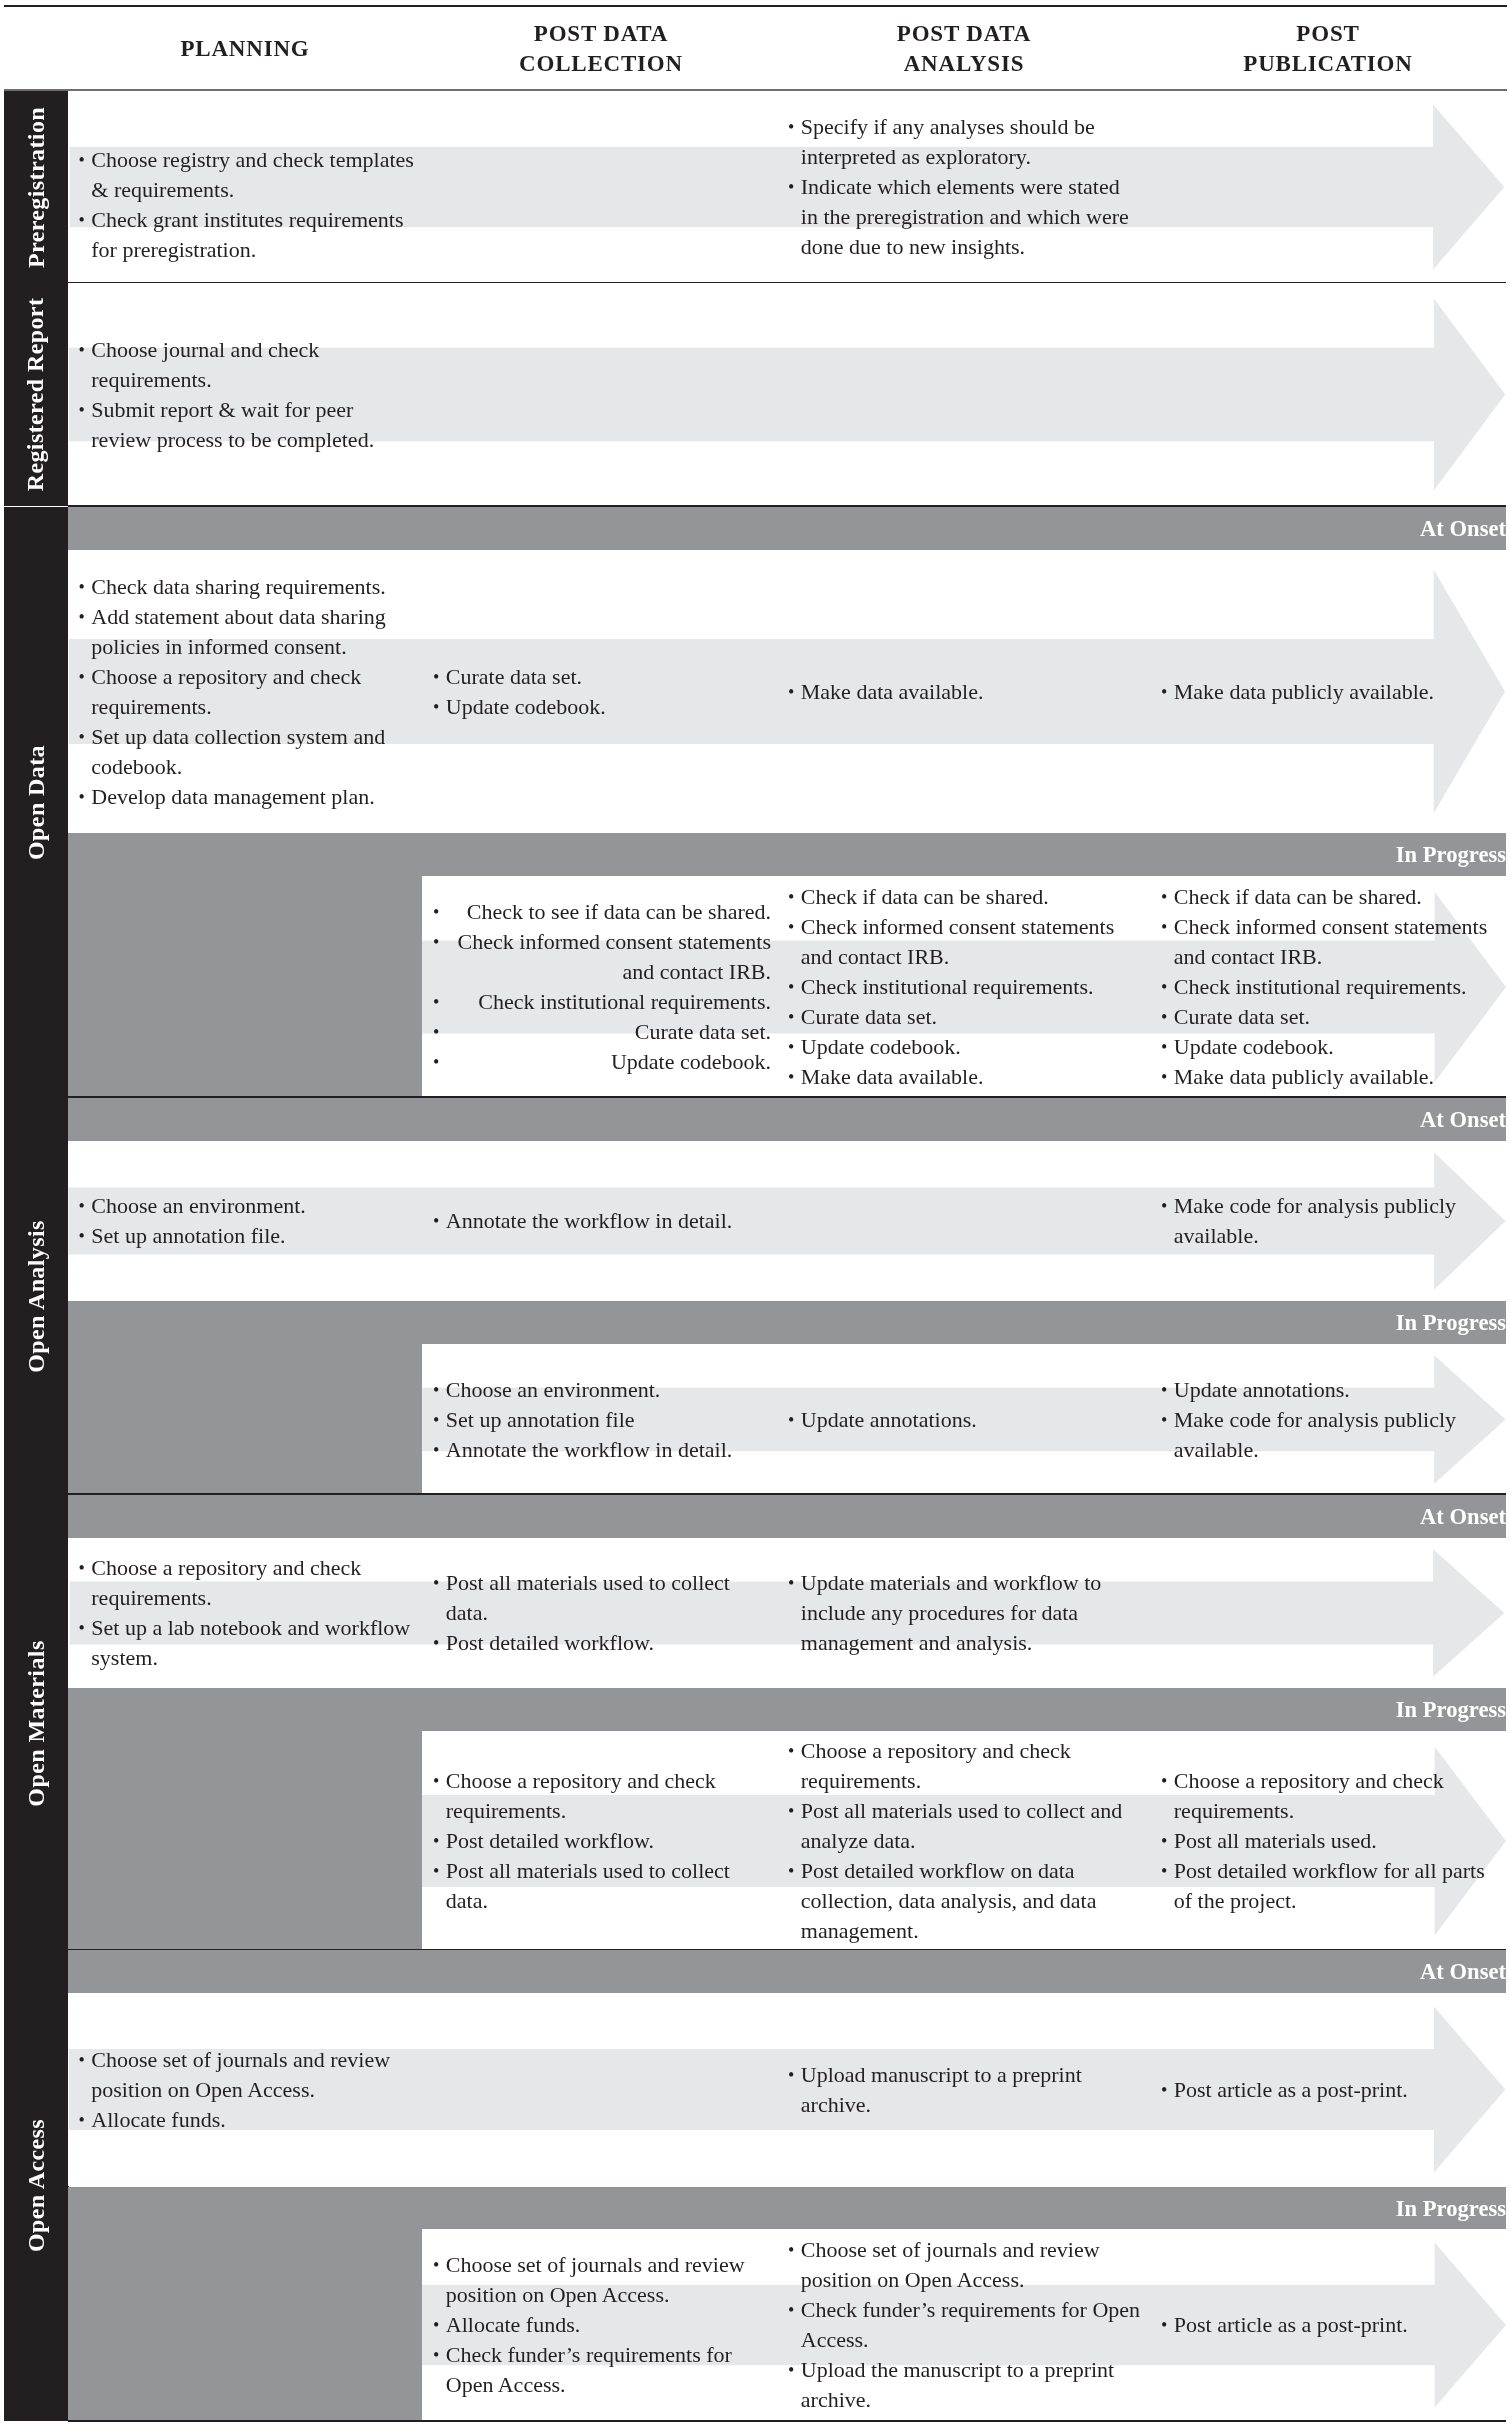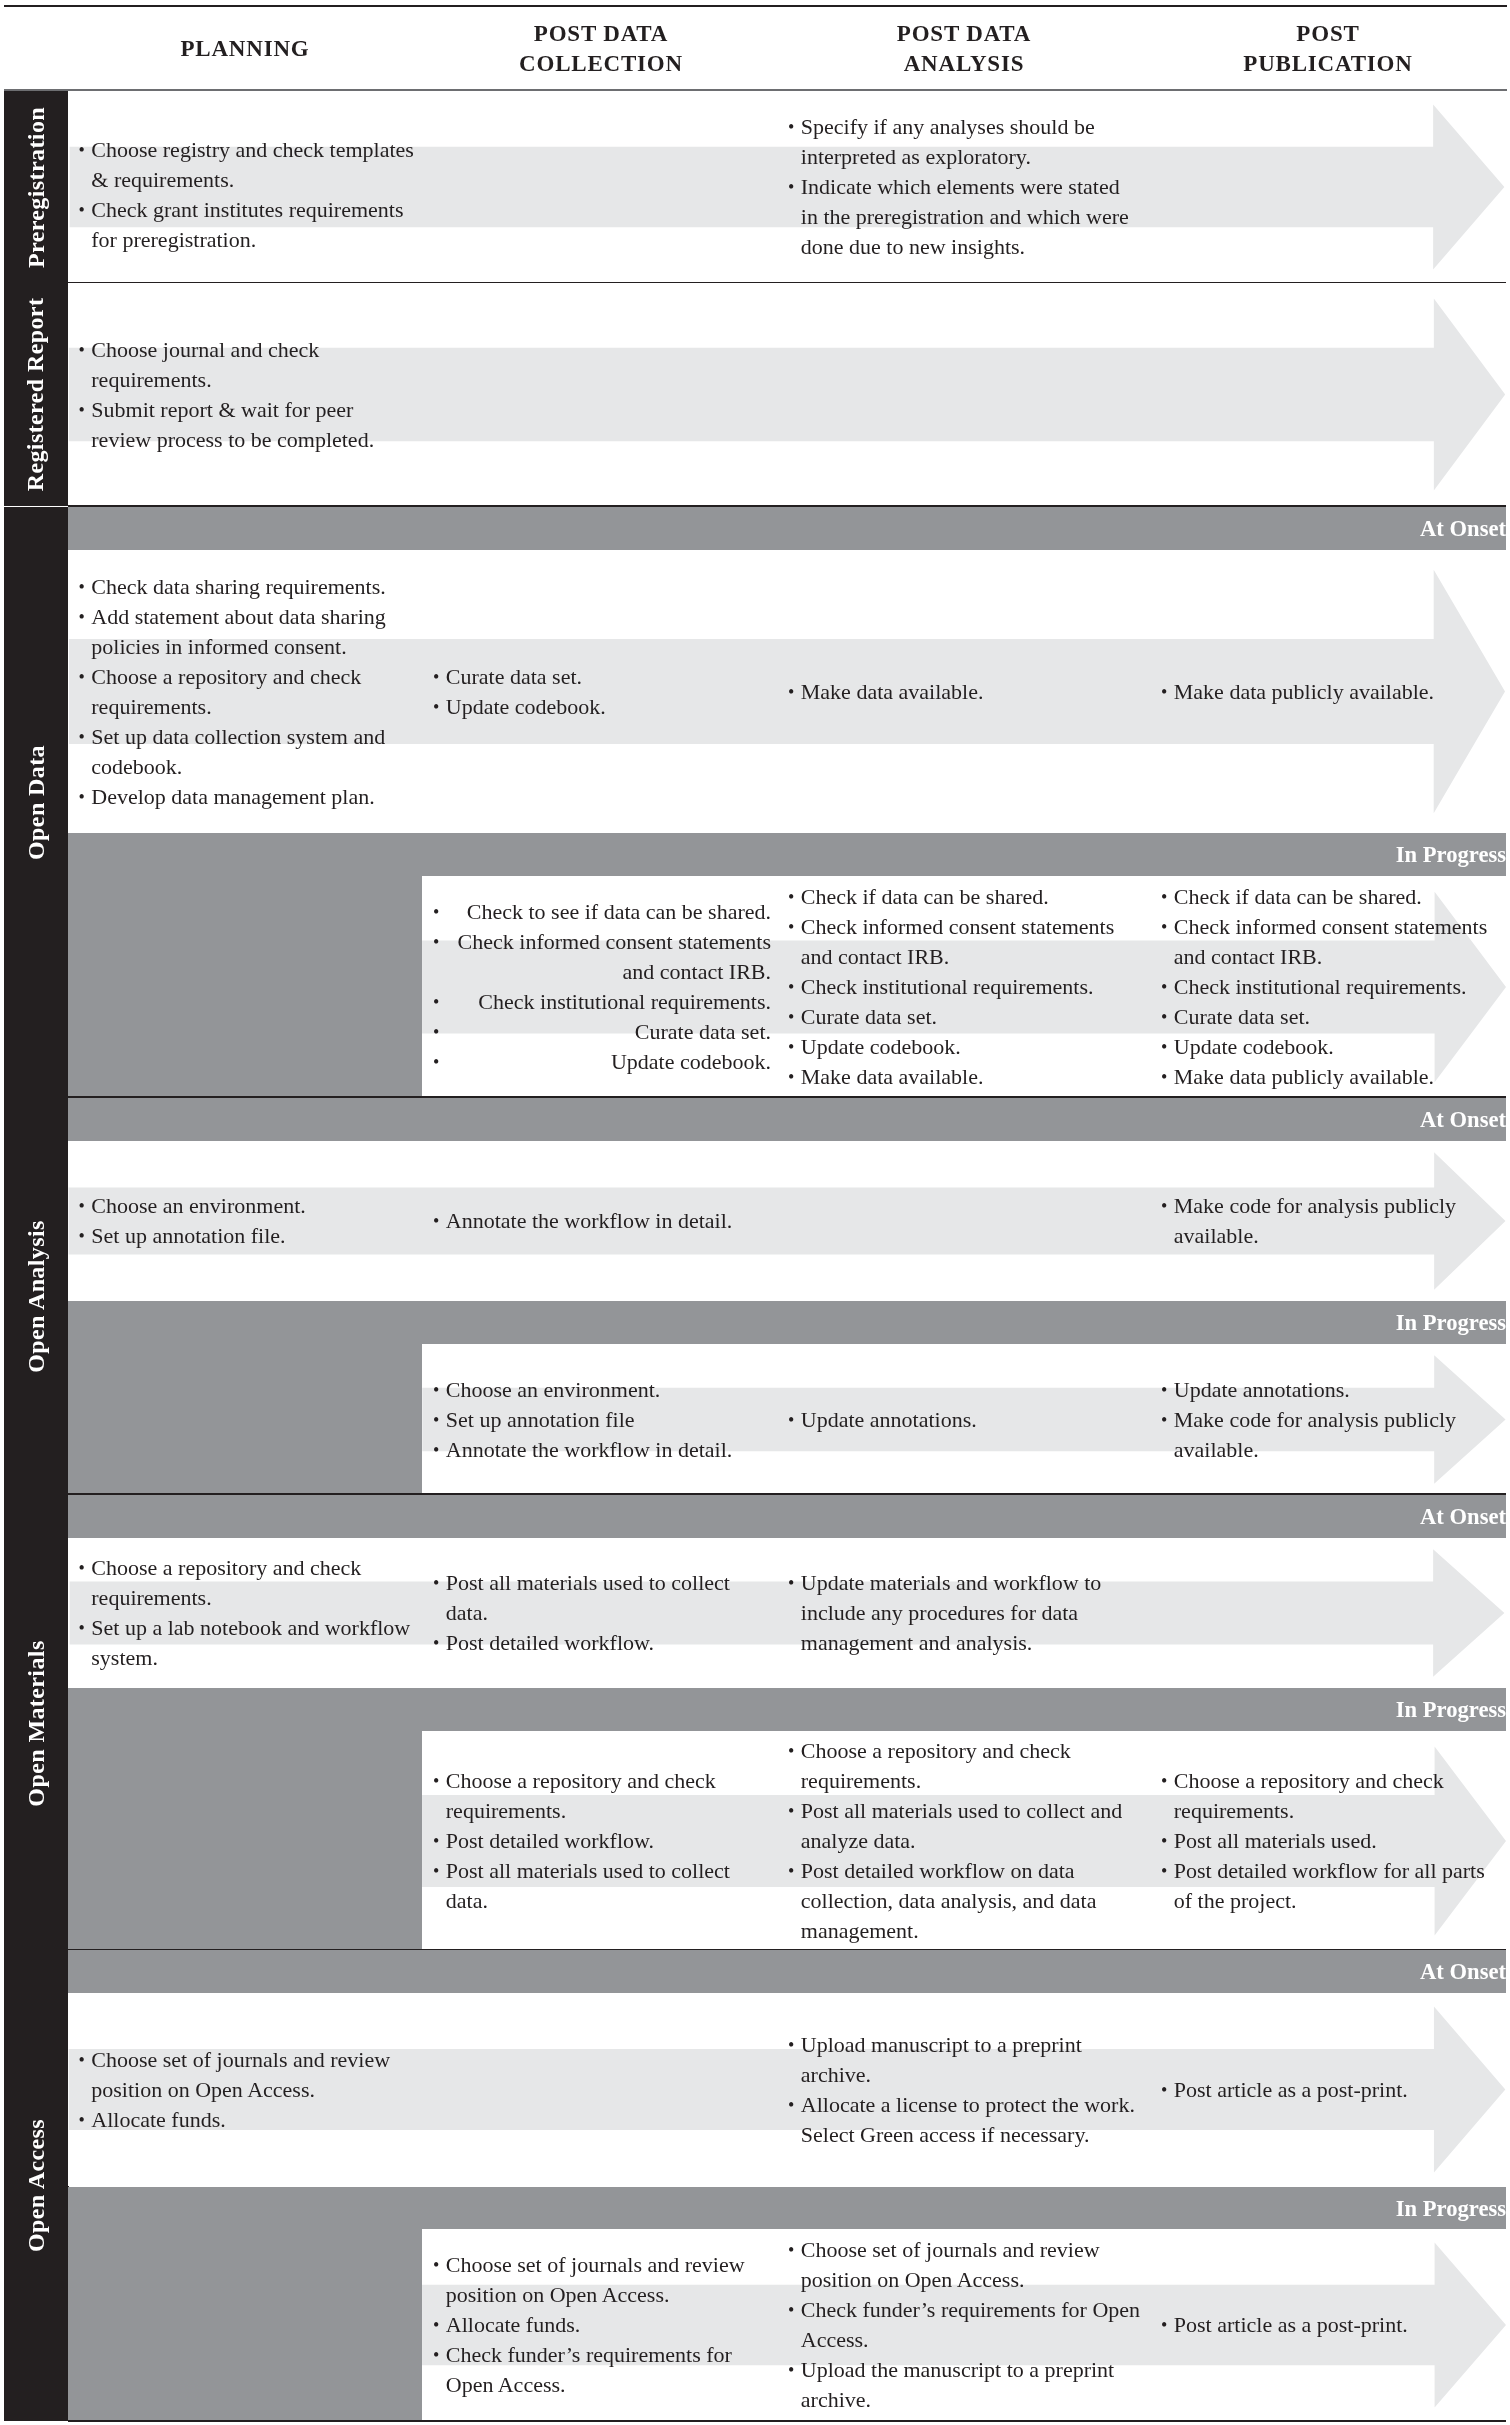--- a/index.html
+++ b/index.html
@@ -56,21 +56,21 @@
     <div class="abs headrule"></div>
     <div class="abs labelcol" style="top: 91px; height: 192px;">
       <div class="vlabel">
         <span>Preregistration</span>
       </div>
     </div>
     <div class="abs row" style="top: 91px; height: 192px;">
       <svg class="arrow" width="1438" height="192" style="left: 0px; top: 0px;" viewBox="0 0 1913 256">
         <polygon points="0,74.24000000000001 1818,74.24000000000001 1818,17.92 1913,128 1818,238.07999999999998 1818,181.76 0,181.76" fill="#e6e7e8"></polygon>
       </svg>
-      <div class="cell" style="left: 10.5px; width: 336px; top: 8px; height: 192px;">
+      <div class="cell" style="left: 10.5px; width: 336px; top: 18px; height: 192px;">
         <ul>
           <li>Choose registry and check templates &amp; requirements.</li>
           <li>Check grant institutes requirements for preregistration.</li>
         </ul>
       </div>
       <div class="cell" style="left: 720px; width: 354px; top: 0px; height: 192px;">
         <ul>
           <li>Specify if any analyses should be interpreted as exploratory.</li>
           <li>Indicate which elements were stated in the preregistration and which were done due to new insights.</li>
         </ul>
@@ -303,21 +303,20 @@
       </svg>
       <div class="cell" style="left: 10.5px; width: 336px; top: 0px; height: 193px;">
         <ul>
           <li>Choose set of journals and review position on Open Access.</li>
           <li>Allocate funds.</li>
         </ul>
       </div>
       <div class="cell" style="left: 720px; width: 354px; top: 0px; height: 193px;">
         <ul>
           <li>Upload manuscript to a preprint archive.</li>
-          <li>Allocate a license to protect the work. Select Green access if necessary.</li>
         </ul>
       </div>
       <div class="cell" style="left: 1093px; width: 338px; top: 0px; height: 193px;">
         <ul>
           <li>Post article as a post-print.</li>
         </ul>
       </div>
     </div>
     <div class="abs band band-ip" style="top: 2187px; height: 43px;">
       <span>In Progress</span>

